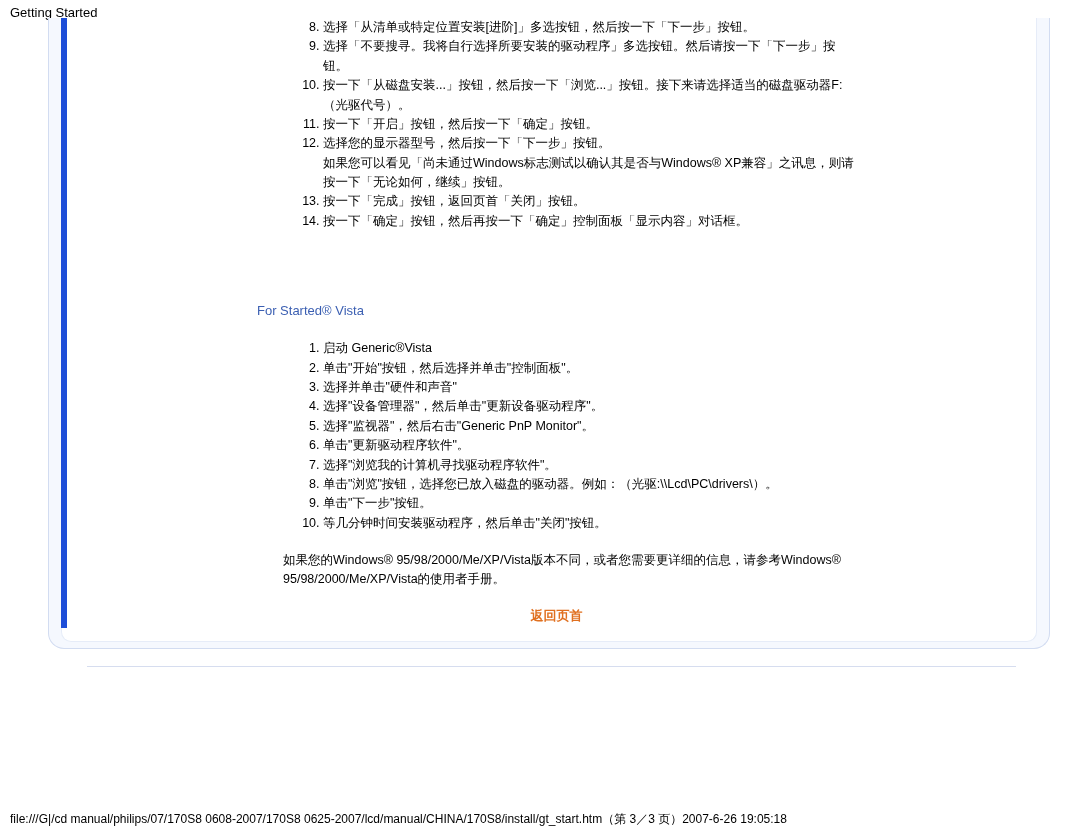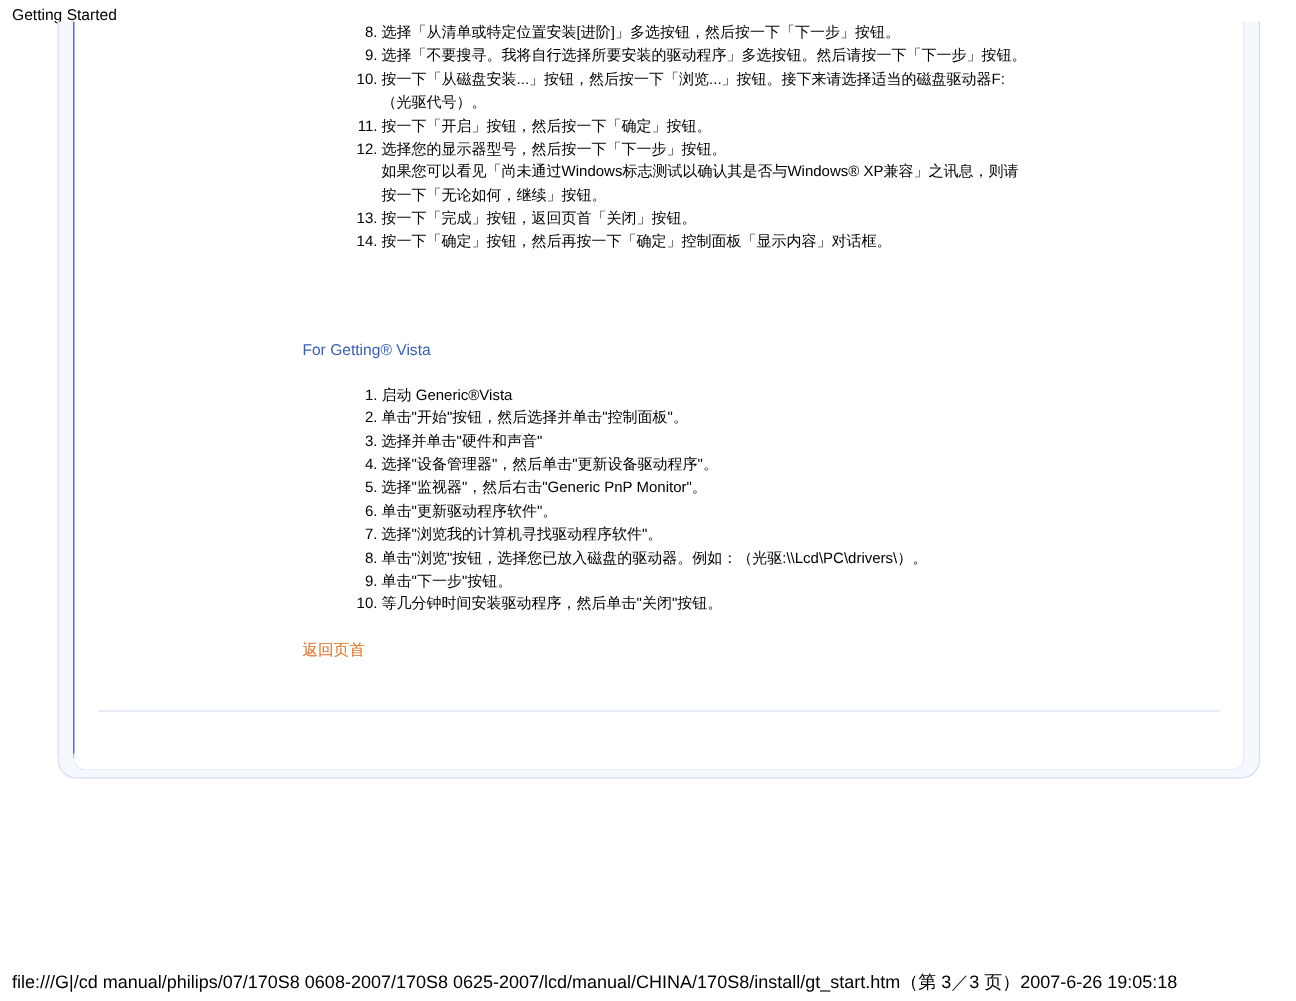--- a/index.html
+++ b/index.html
@@ -30,21 +30,21 @@
     border-left: 1px solid #d2dcf1;
     border-right: 1px solid #d2dcf1;
   }
   .inner-panel {
     position: absolute;
     top: 0;
     left: 12px;
     right: 12px;
     bottom: 0;
     background: #ffffff;
-    border-left: 1px solid #1d4ed8;
+    border-left: 6px solid #1d4ed8;
     border-right: 1px solid #e6ecf8;
   }
   .content {
     padding: 0 180px 0 190px;
     font-size: 12.5px;
     line-height: 1.55;
     color: #000;
   }
   ol.first-list {
     list-style: decimal;
@@ -62,22 +62,24 @@
   }
   ol.second-list {
     list-style: decimal;
     margin: 0 0 18px 0;
     padding-left: 66px;
   }
   .para {
     margin: 0 0 0 26px;
   }
   .back-link {
+    text-align: center;
     margin-top: 16px;
     margin-bottom: 40px;
+    font-weight: bold;
   }
   .back-link a {
     color: #e07020;
     text-decoration: none;
     font-size: 13px;
     cursor: pointer;
   }
   hr.sep {
     border: none;
     border-top: 1px solid #d6ddef;
@@ -106,21 +108,21 @@
     border-bottom-left-radius: 10px;
     border-bottom-right-radius: 10px;
     border-left: 1px solid #e6ecf8;
     border-right: 1px solid #e6ecf8;
     border-bottom: 1px solid #e6ecf8;
   }
   .footer {
     position: absolute;
     left: 10px;
     bottom: 6px;
-    font-size: 15px;
+    font-size: 12px;
     color: #000;
     white-space: nowrap;
   }
 </style>
 </head>
 <body>
 
 <div class="header-label">Getting Started</div>
 
 <div class="outer-frame">
@@ -131,35 +133,36 @@
           <li style="white-space: pre-line;">选择「从清单或特定位置安装[进阶]」多选按钮，然后按一下「下一步」按钮。</li>
           <li style="white-space: pre-line;">选择「不要搜寻。我将自行选择所要安装的驱动程序」多选按钮。然后请按一下「下一步」按钮。</li>
           <li style="white-space: pre-line;">按一下「从磁盘安装...」按钮，然后按一下「浏览...」按钮。接下来请选择适当的磁盘驱动器F:（光驱代号）。</li>
           <li style="white-space: pre-line;">按一下「开启」按钮，然后按一下「确定」按钮。</li>
           <li style="white-space: pre-line;">选择您的显示器型号，然后按一下「下一步」按钮。
 如果您可以看见「尚未通过Windows标志测试以确认其是否与Windows® XP兼容」之讯息，则请按一下「无论如何，继续」按钮。</li>
           <li style="white-space: pre-line;">按一下「完成」按钮，返回页首「关闭」按钮。</li>
           <li style="white-space: pre-line;">按一下「确定」按钮，然后再按一下「确定」控制面板「显示内容」对话框。</li>
         </ol>
 
-      <div class="section-title">For Getting® Vista</div>
+      <div class="section-title">For Started® Vista</div>
 
       <ol class="second-list" id="list2">
           <li>启动 Generic®Vista</li>
           <li>单击"开始"按钮，然后选择并单击"控制面板"。</li>
           <li>选择并单击"硬件和声音"</li>
           <li>选择"设备管理器"，然后单击"更新设备驱动程序"。</li>
           <li>选择"监视器"，然后右击"Generic PnP Monitor"。</li>
           <li>单击"更新驱动程序软件"。</li>
           <li>选择"浏览我的计算机寻找驱动程序软件"。</li>
           <li>单击"浏览"按钮，选择您已放入磁盘的驱动器。例如：（光驱:\\Lcd\PC\drivers\）。</li>
           <li>单击"下一步"按钮。</li>
           <li>等几分钟时间安装驱动程序，然后单击"关闭"按钮。</li>
         </ol>
 
+      <p class="para">如果您的Windows® 95/98/2000/Me/XP/Vista版本不同，或者您需要更详细的信息，请参考Windows® 95/98/2000/Me/XP/Vista的使用者手册。</p>
 
       <div class="back-link">
         <a>返回页首</a>
       </div>
 
     </div>
     <hr class="sep">
   </div>
 </div>
 

